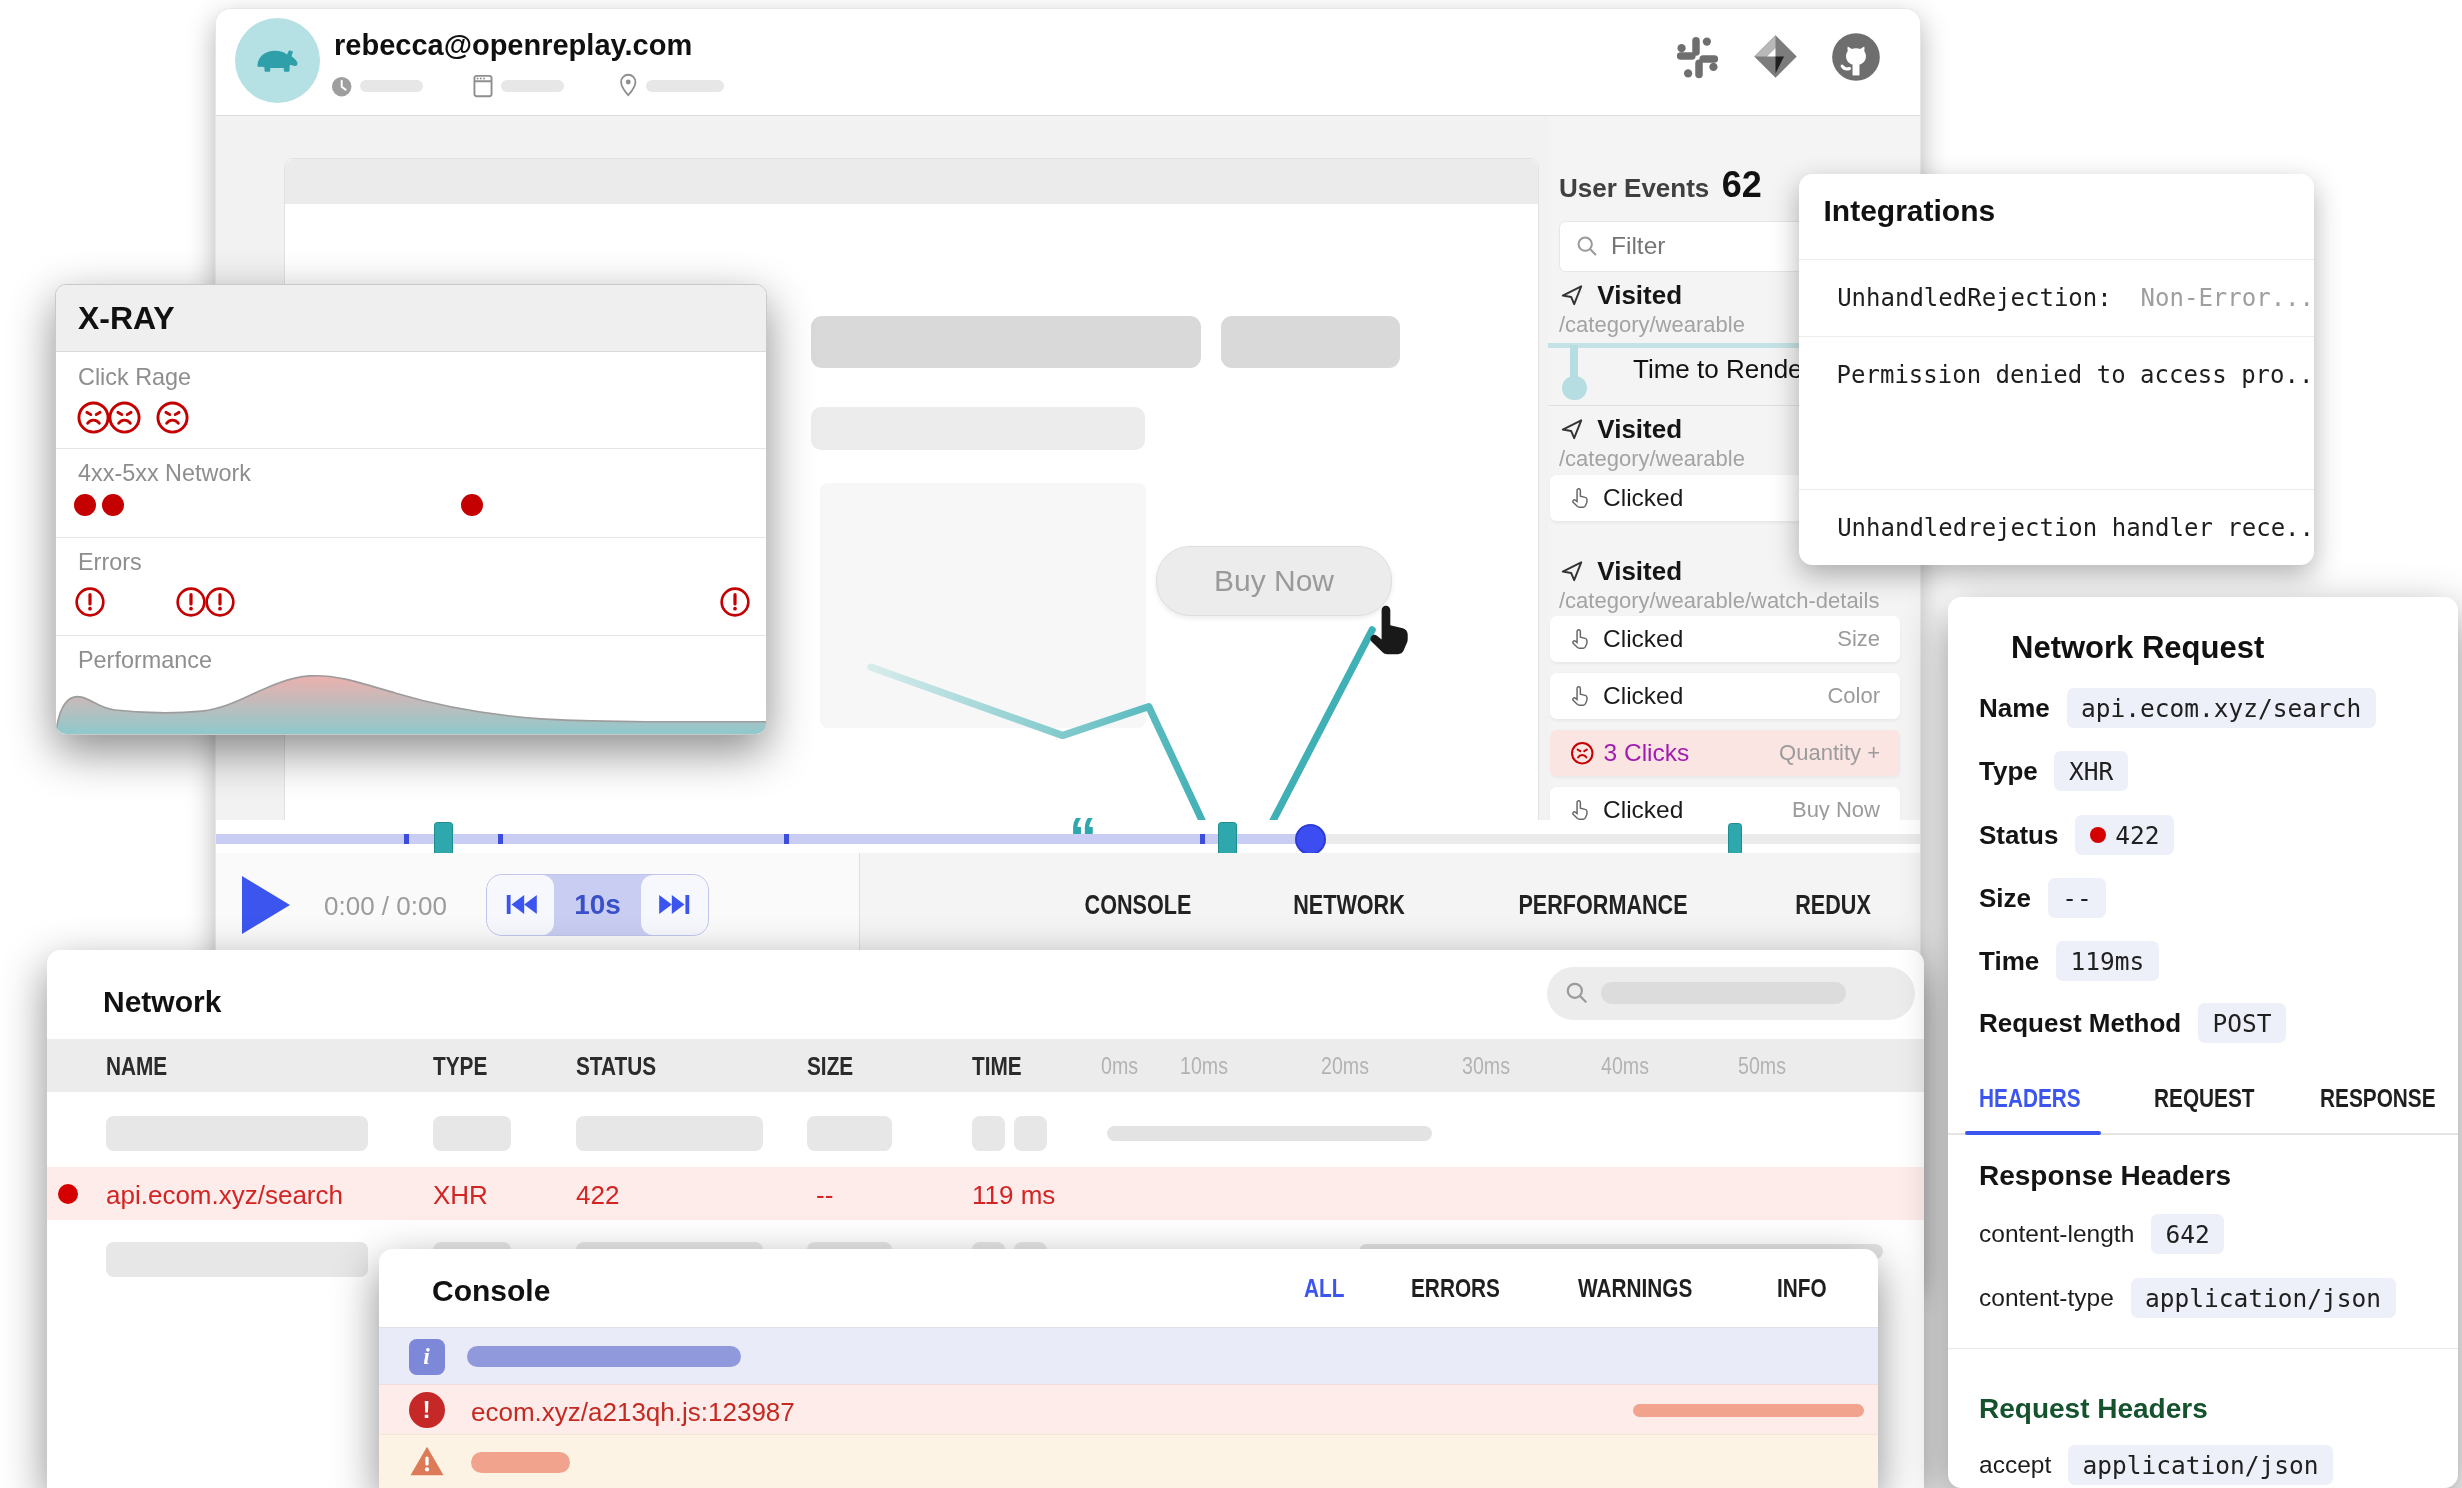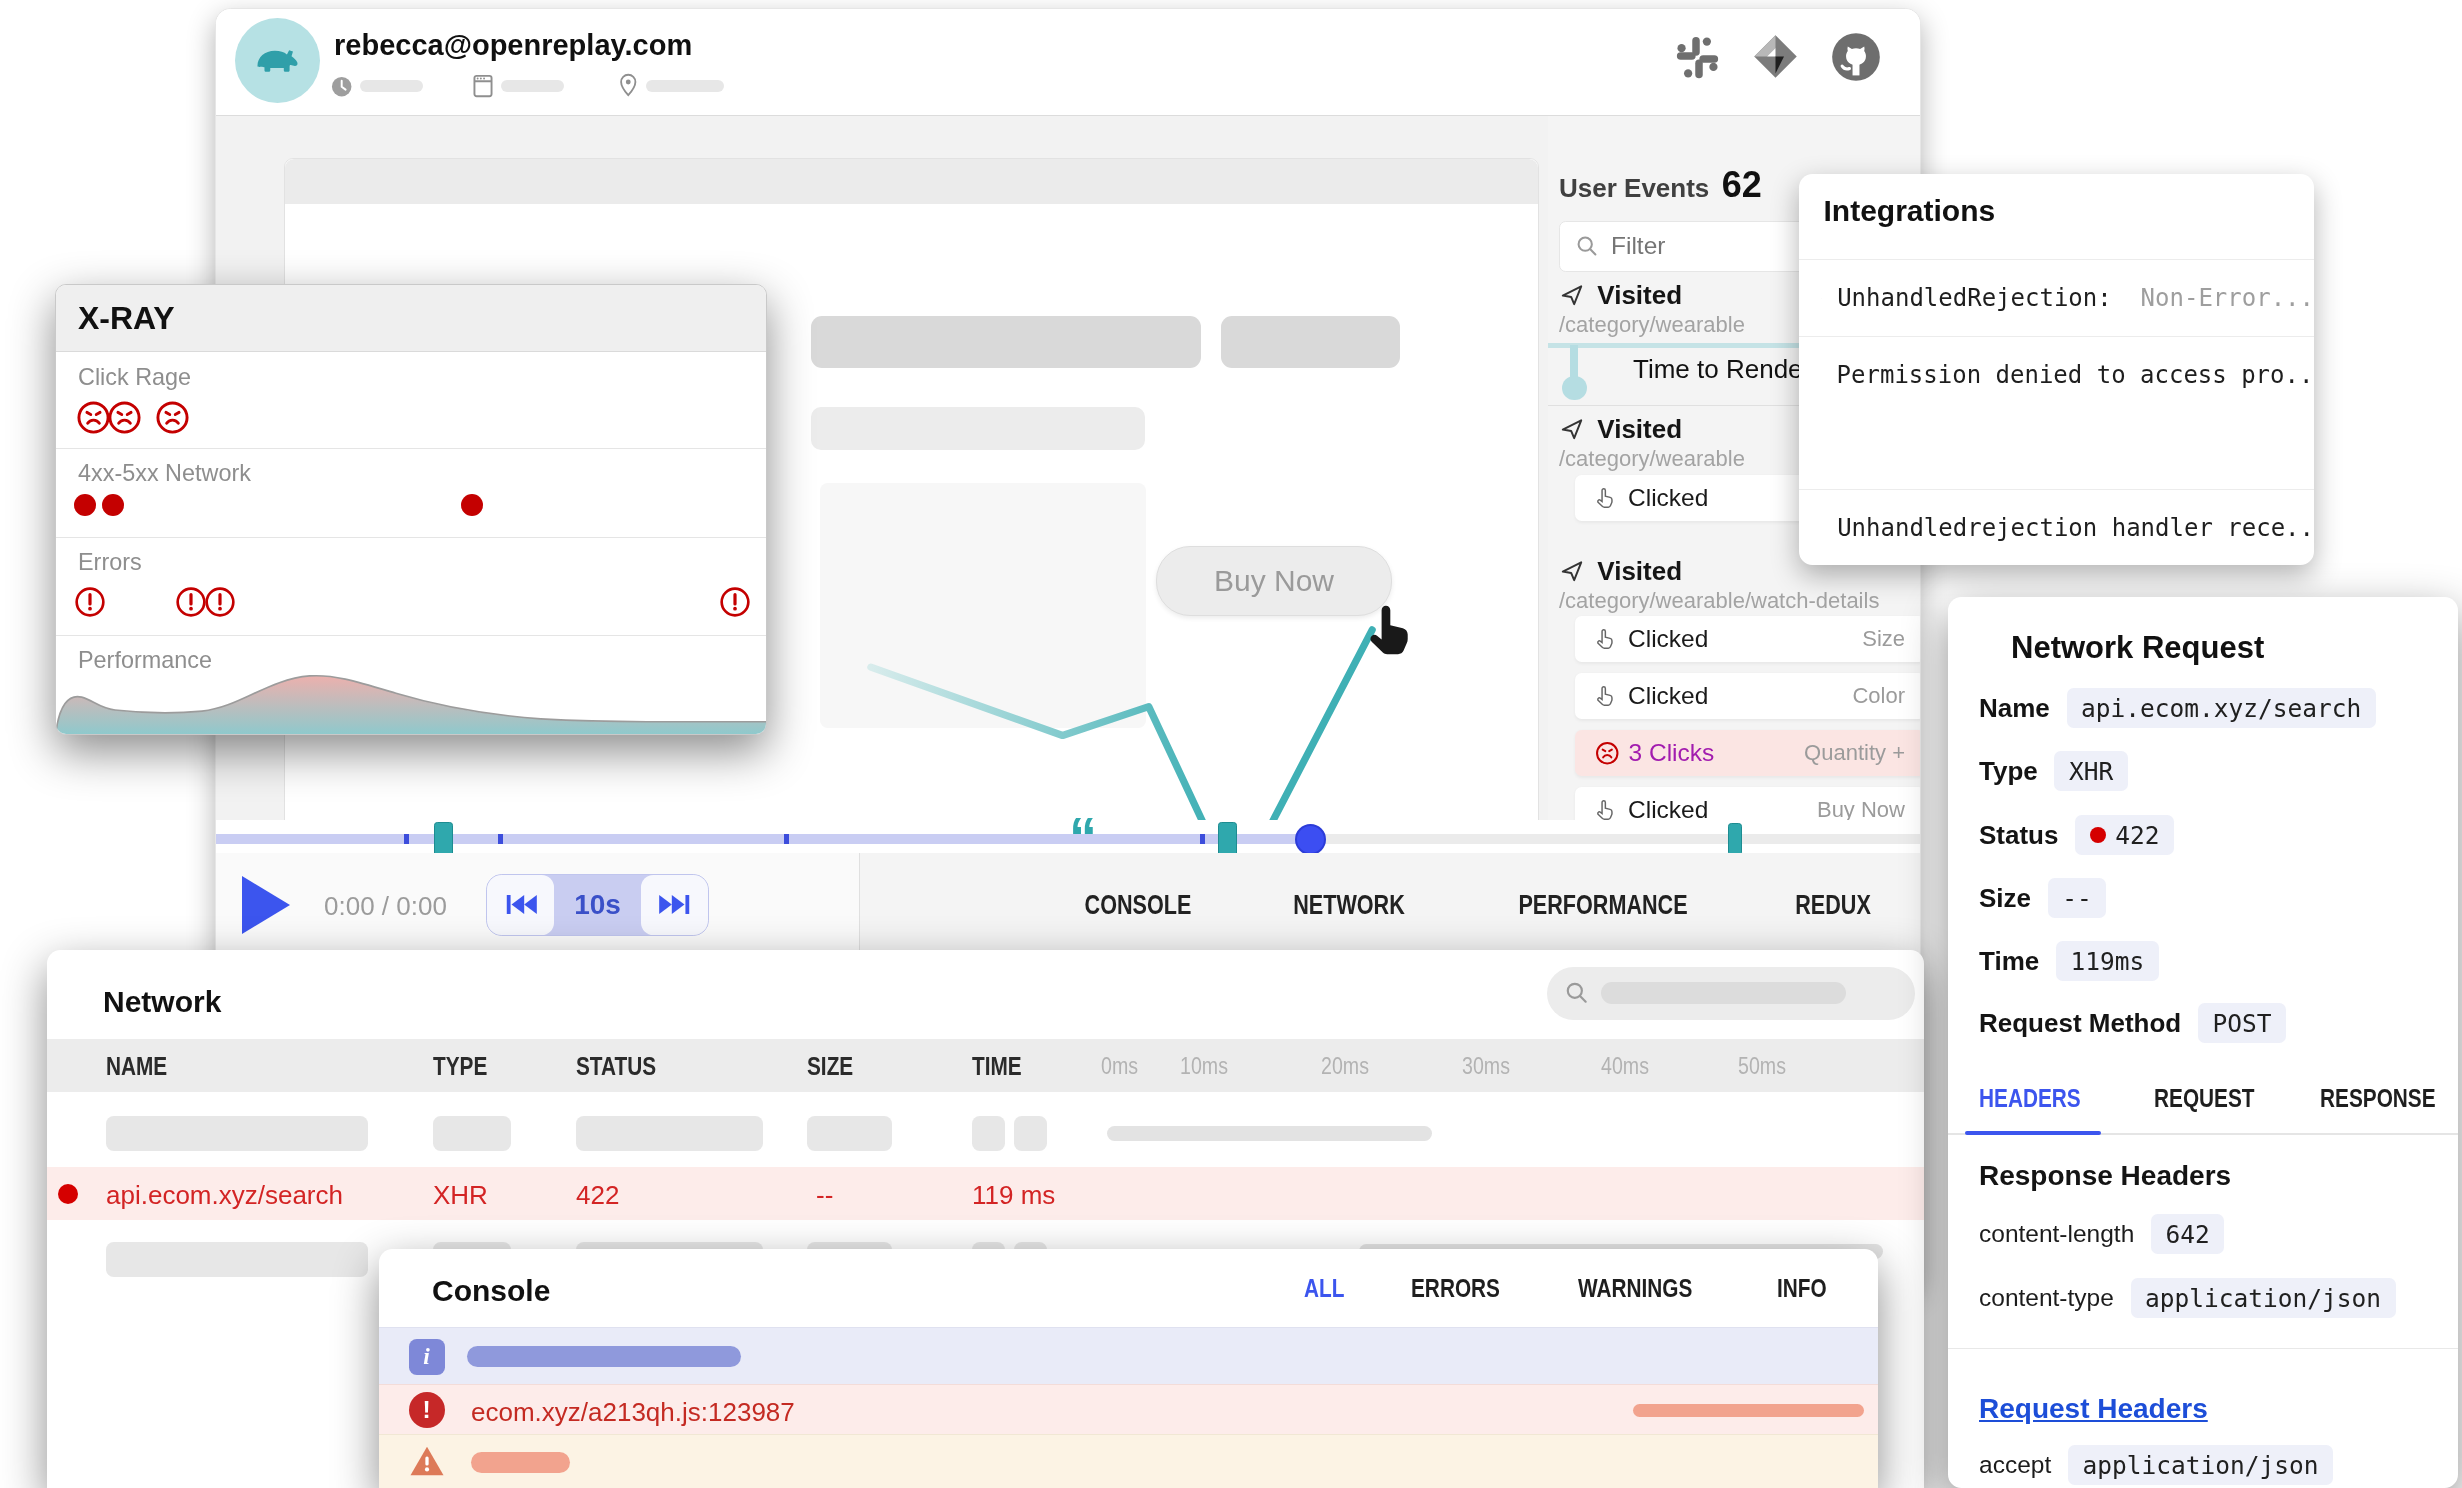--- a/index.html
+++ b/index.html
@@ -10,21 +10,21 @@
   }
   .abs{position:absolute;}
   .win{position:absolute;background:#fff;border-radius:15.6px;}
   .shadow-lg{box-shadow:0 16.7px 45px rgba(0,0,0,.45);}
   .shadow-md{box-shadow:0 10px 28px rgba(0,0,0,.30);}
   .cond{display:inline-block;transform:scaleX(.8);transform-origin:left center;white-space:nowrap;}
   .cond-c{display:inline-block;transform:translateX(-50%) scaleX(.8);transform-origin:center;white-space:nowrap;position:absolute;}
   .pill{background:#eef0f9;border-radius:6.7px;padding:5.6px 14.5px;font-family:"DejaVu Sans Mono",monospace;font-size:24.5px;color:#202020;display:inline-flex;align-items:center;gap:9px;}
   .skel{background:#e7e7e7;border-radius:7.8px;position:absolute;}
   .dot{border-radius:50%;display:inline-block;}
-  .uecard{position:absolute;left:27px;width:350px;height:46px;background:#fff;border-radius:6.7px;display:flex;align-items:center;padding:0 20px;box-sizing:border-box;box-shadow:0 1.1px 3.3px rgba(0,0,0,.05);}
+  .uecard{position:absolute;left:2px;width:350px;height:46px;background:#fff;border-radius:6.7px;display:flex;align-items:center;padding:0 20px;box-sizing:border-box;box-shadow:0 1.1px 3.3px rgba(0,0,0,.05);}
   .uecard .tgt{margin-left:auto;color:#9b9b9b;font-size:22px;}
   .field-row{display:flex;align-items:center;gap:16.7px;position:absolute;left:31px;}
   .field-row .lbl{font-size:26px;font-weight:bold;color:#141414;}
   .kv-row{display:flex;align-items:center;gap:16.7px;position:absolute;left:31px;}
   .kv-row .k{font-size:24.5px;color:#1c1c1c;font-weight:bold;}
   .int-row{position:absolute;left:0;width:515px;height:77px;display:flex;align-items:center;border-top:1.1px solid #ececec;box-sizing:border-box;}
   .int-row .txt{font-family:"DejaVu Sans Mono",monospace;font-size:24px;color:#1e1e1e;margin-left:15.6px;white-space:nowrap;text-align:right;}
   .visited-label{font-size:26px;font-weight:bold;color:#151515;}
   .visited-url{font-size:22px;color:#a3a3a3;}
   .tick{position:absolute;width:4.5px;height:10px;background:#3c4ddc;}
@@ -523,19 +523,19 @@
   <div class="abs" style="left:31px;top:563px;font-size:28px;font-weight:bold;color:#141414;">Response Headers</div>
   <div class="kv-row" style="top:617px;">
     <span class="k" style="font-weight:normal;">content-length</span>
     <span class="pill">642</span>
   </div>
   <div class="kv-row" style="top:681px;">
     <span class="k" style="font-weight:normal;">content-type</span>
     <span class="pill">application/json</span>
   </div>
   <div class="abs" style="left:0;top:751px;width:510px;height:1.1px;background:#e8e8e8;"></div>
-  <div class="abs" style="left:31px;top:796px;font-size:28px;font-weight:bold;color:#1d4ed8;text-decoration:underline;">Request Headers</div>
+  <div class="abs" style="left:31px;top:796px;font-size:28px;font-weight:bold;color:#14532d;">Request Headers</div>
   <div class="kv-row" style="top:848px;">
     <span class="k" style="font-weight:normal;">accept</span>
     <span class="pill">application/json</span>
   </div>
 </div>
 
 
 </body></html>

